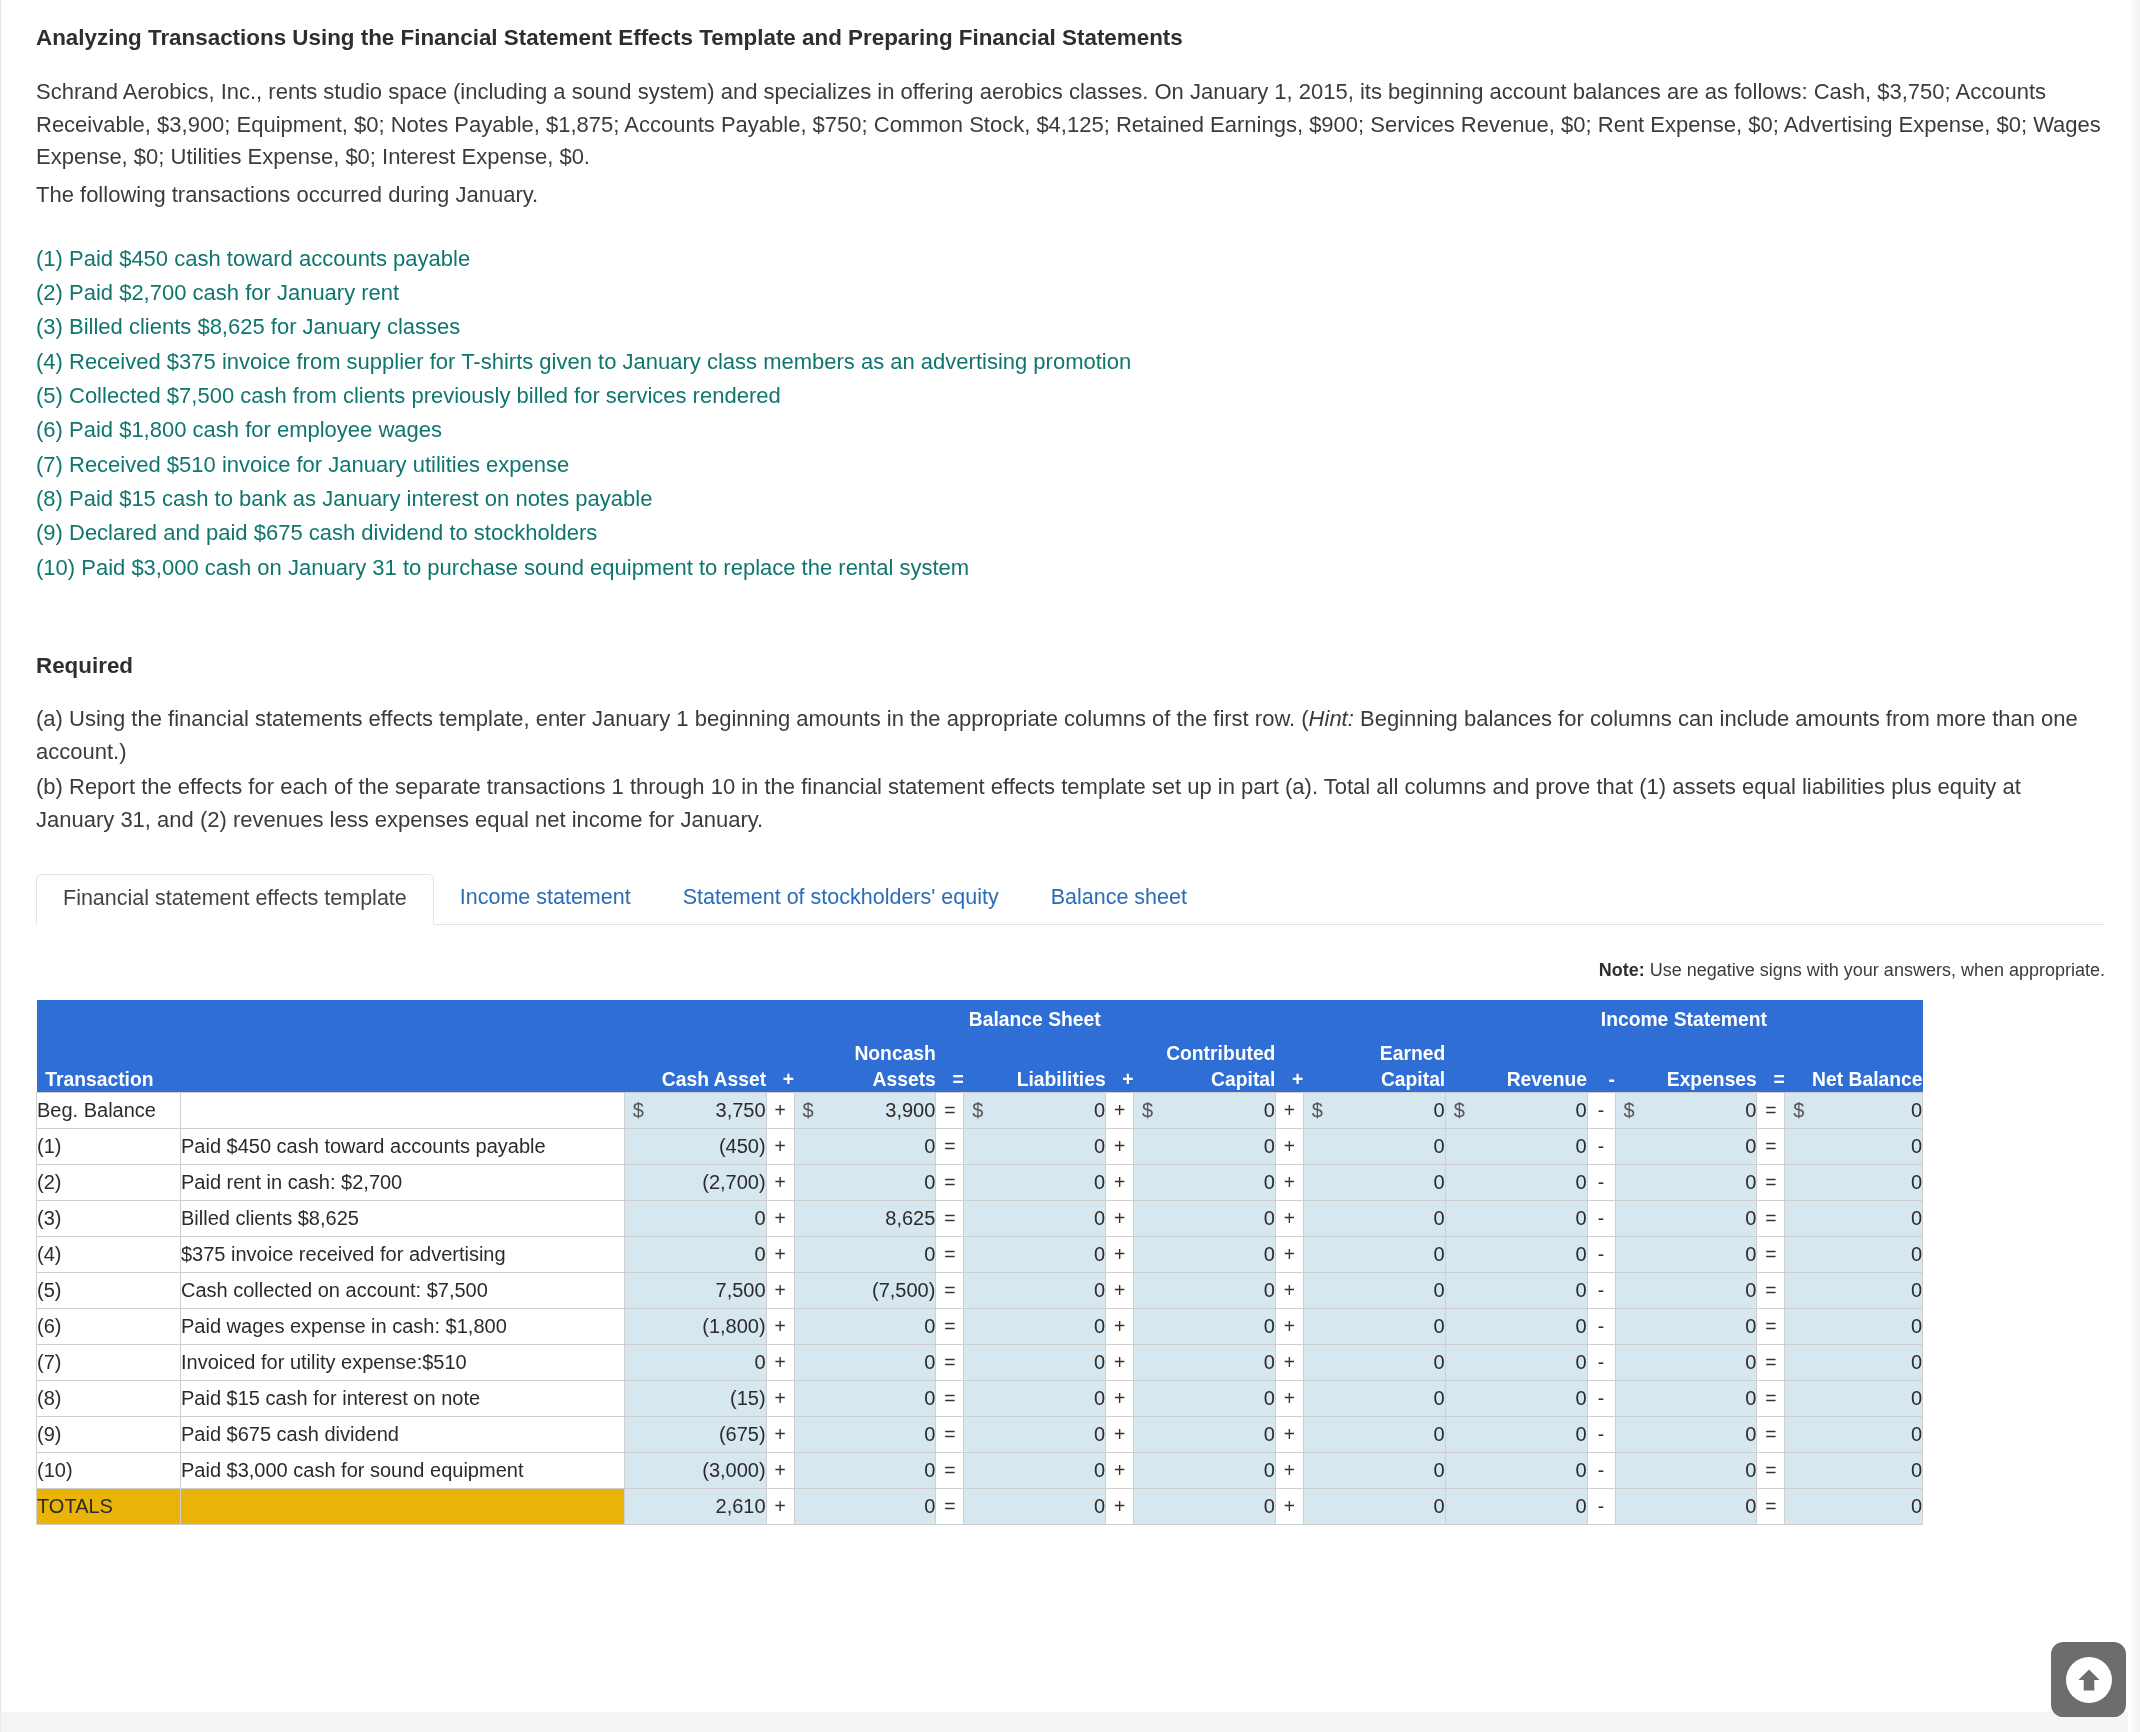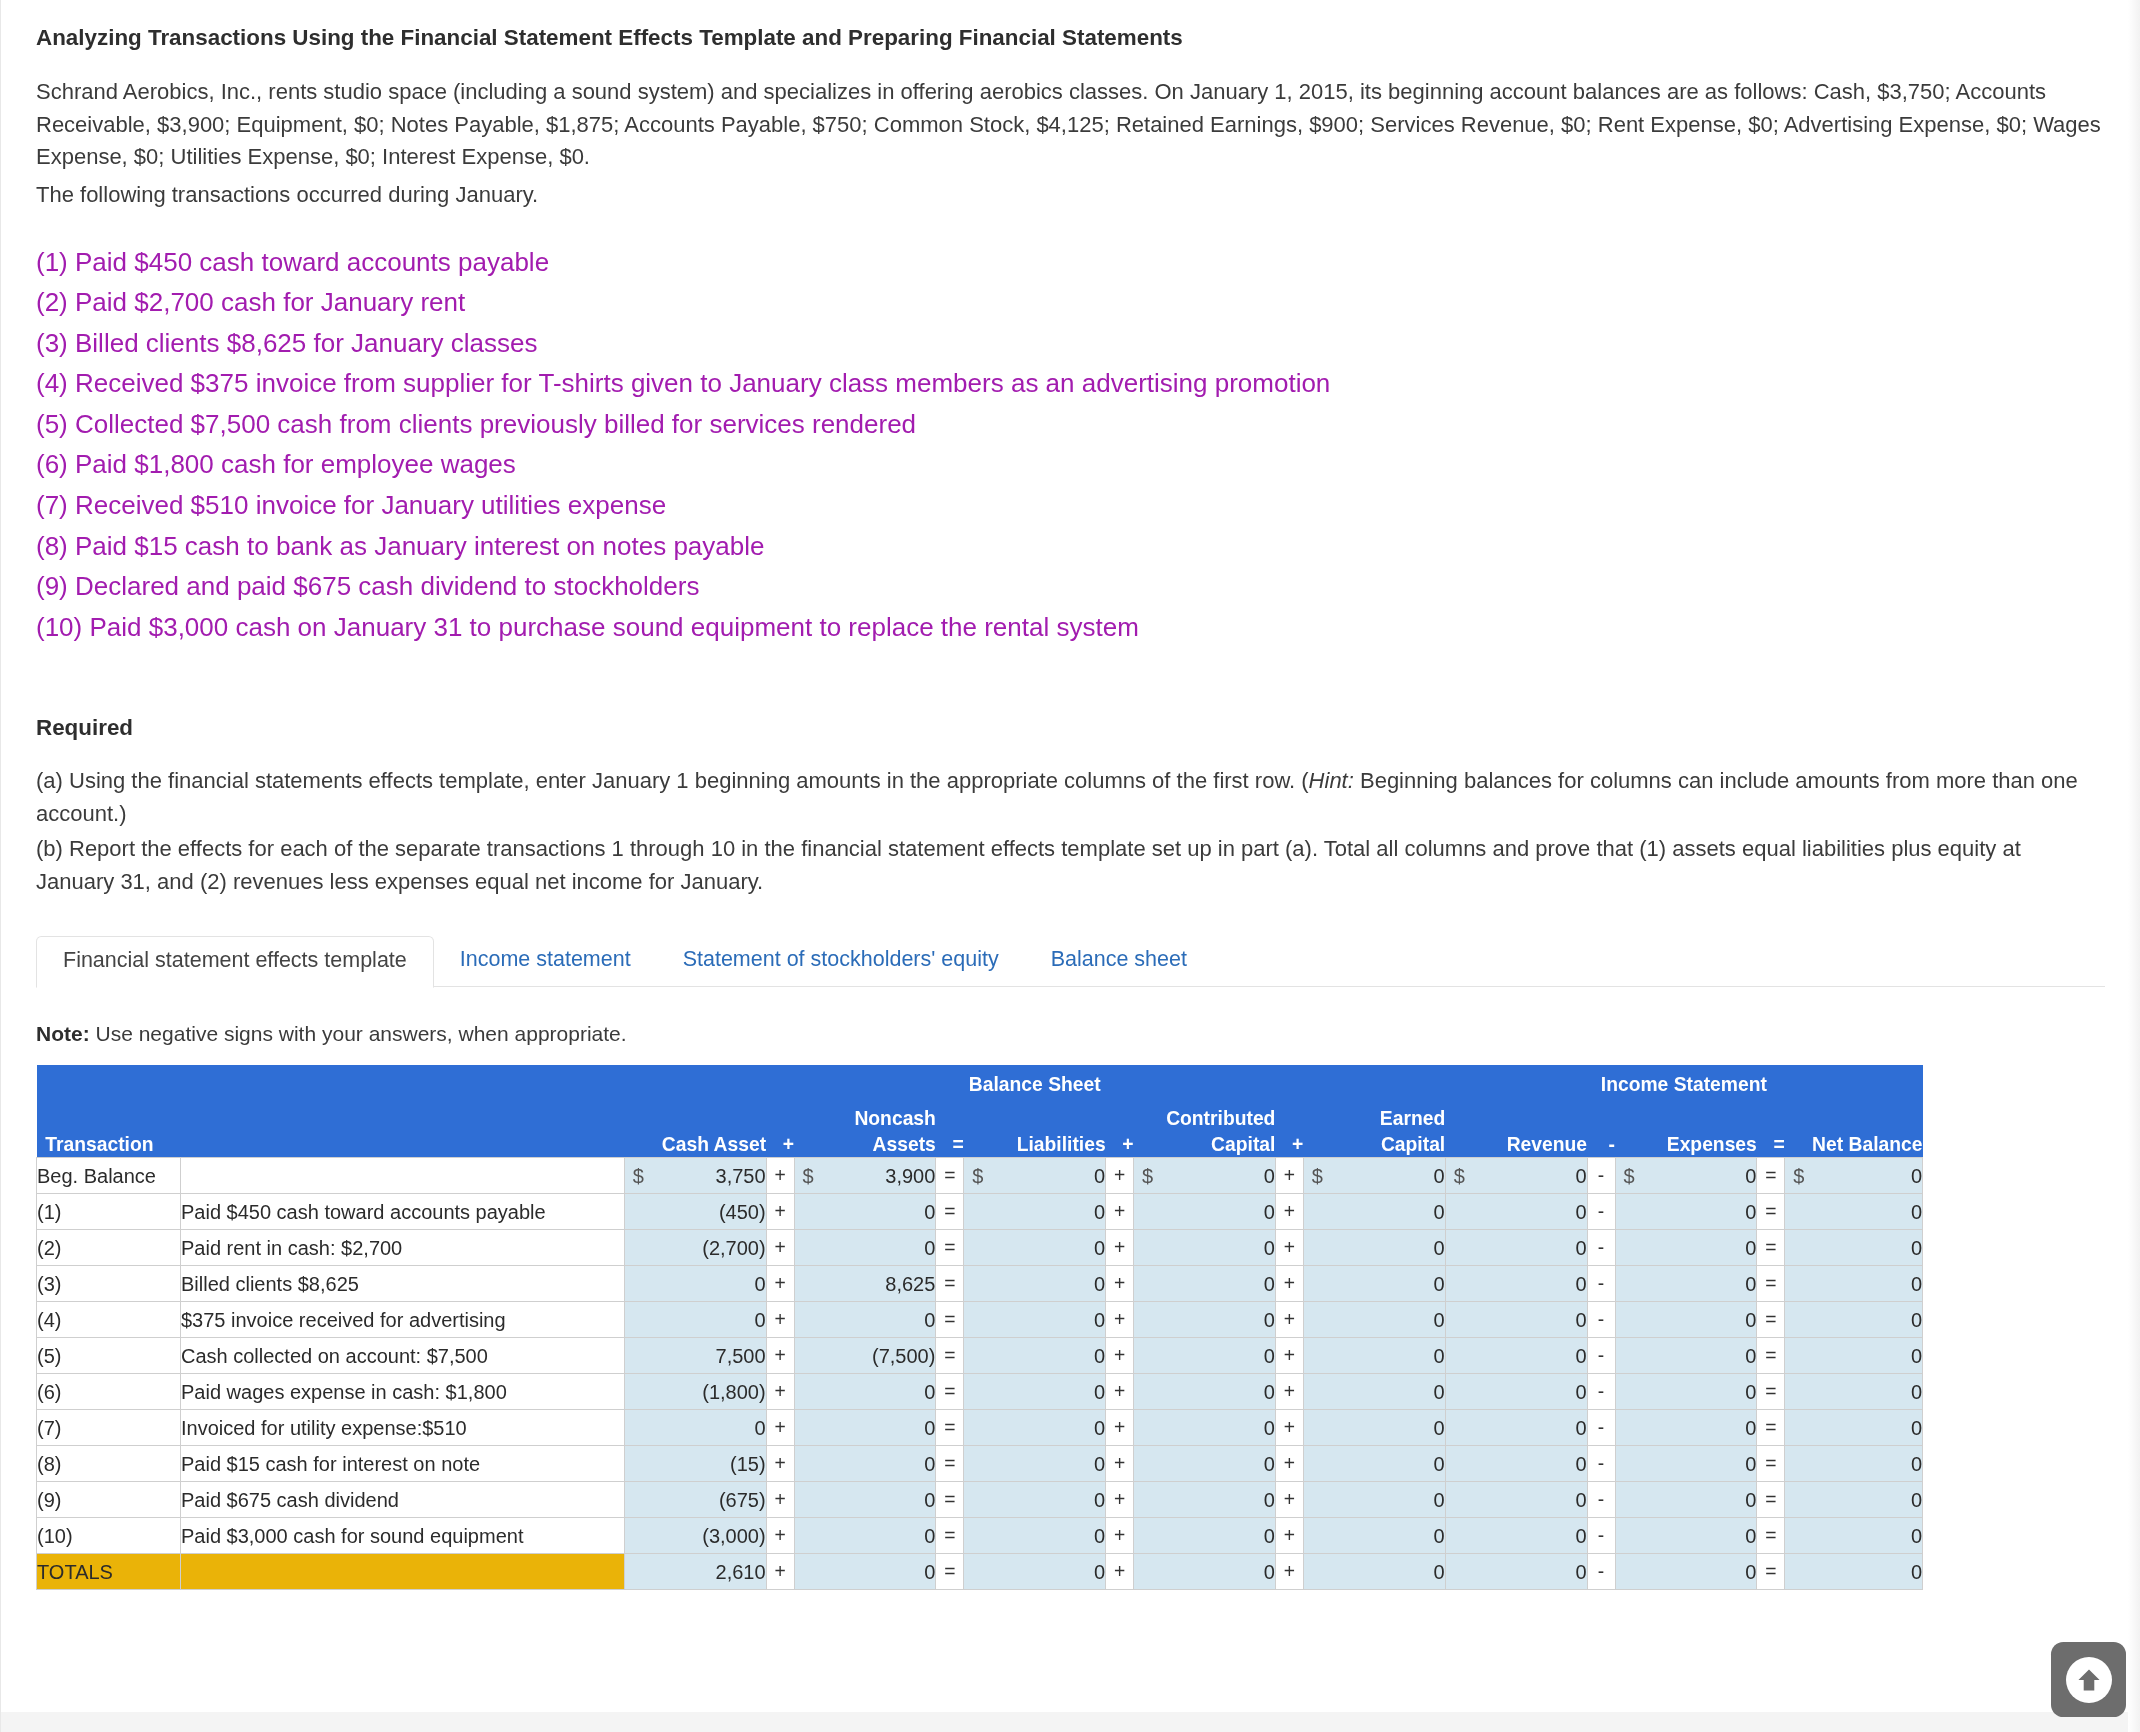--- a/index.html
+++ b/index.html
@@ -30,23 +30,23 @@
   .para {
     font-size: 22px;
     line-height: 1.48;
     color: #3b3b3b;
     margin: 0 0 5.3px 0;
     max-width: 2089px;
   }
   .para.spacer { margin-bottom: 30px; }
   .txlist { margin: 0 0 0 0; }
   .txlist .txline {
-    font-size: 26px;
+    font-size: 22px;
     line-height: 1.56;
-    color: #a21caf;
+    color: #0f766e;
   }
 
   .required-head {
     font-size: 22.4px;
     font-weight: bold;
     color: #2e2e2e;
     margin: 68px 0 23px 0;
   }
   .req-para {
     font-size: 22px;
@@ -78,23 +78,24 @@
     color: #444444;
     background: #ffffff;
     border: 1.8px solid #e3e3e3;
     border-bottom: 1.8px solid #ffffff;
     border-radius: 5.3px 5.3px 0 0;
     margin-bottom: -1.8px;
     margin-top: 48px;
   }
 
   .note {
-    font-size: 21px;
+    font-size: 18px;
     margin: 35px 0 19.3px 0;
     color: #3b3b3b;
+    text-align: right;
   }
   .note b { font-weight: bold; color: #2e2e2e; }
 
   
   table.fst {
     border-collapse: collapse;
     table-layout: fixed;
     width: 1887px;
     font-size: 19.3px;
   }

